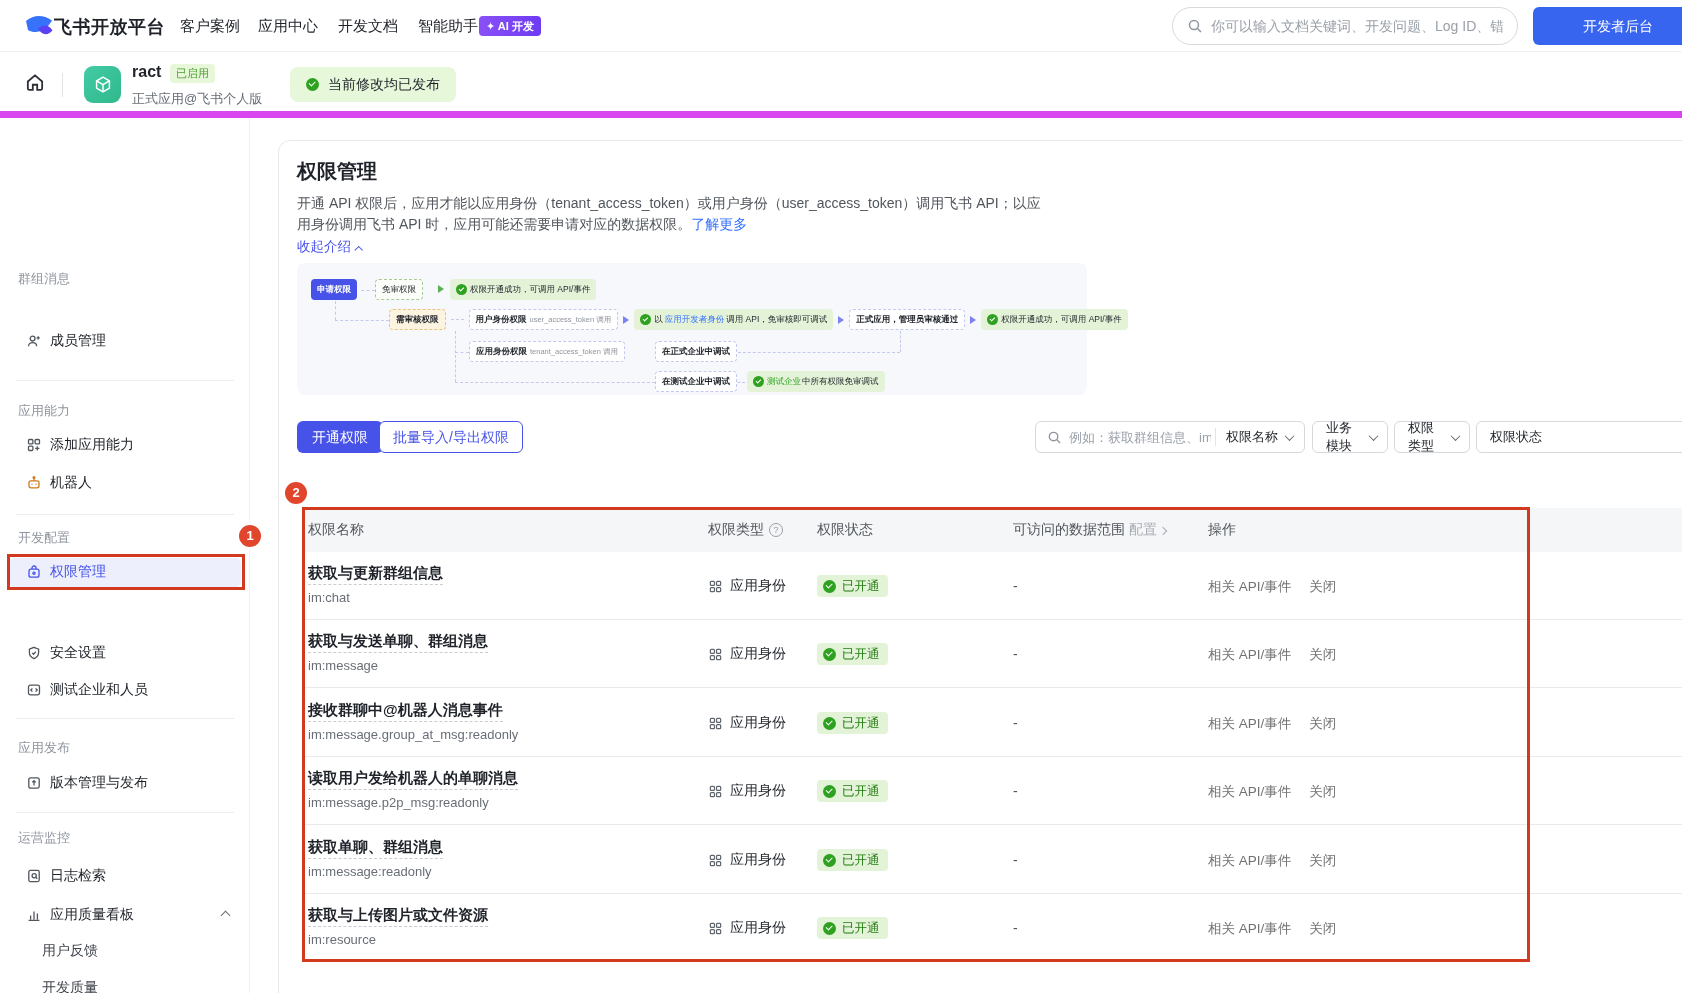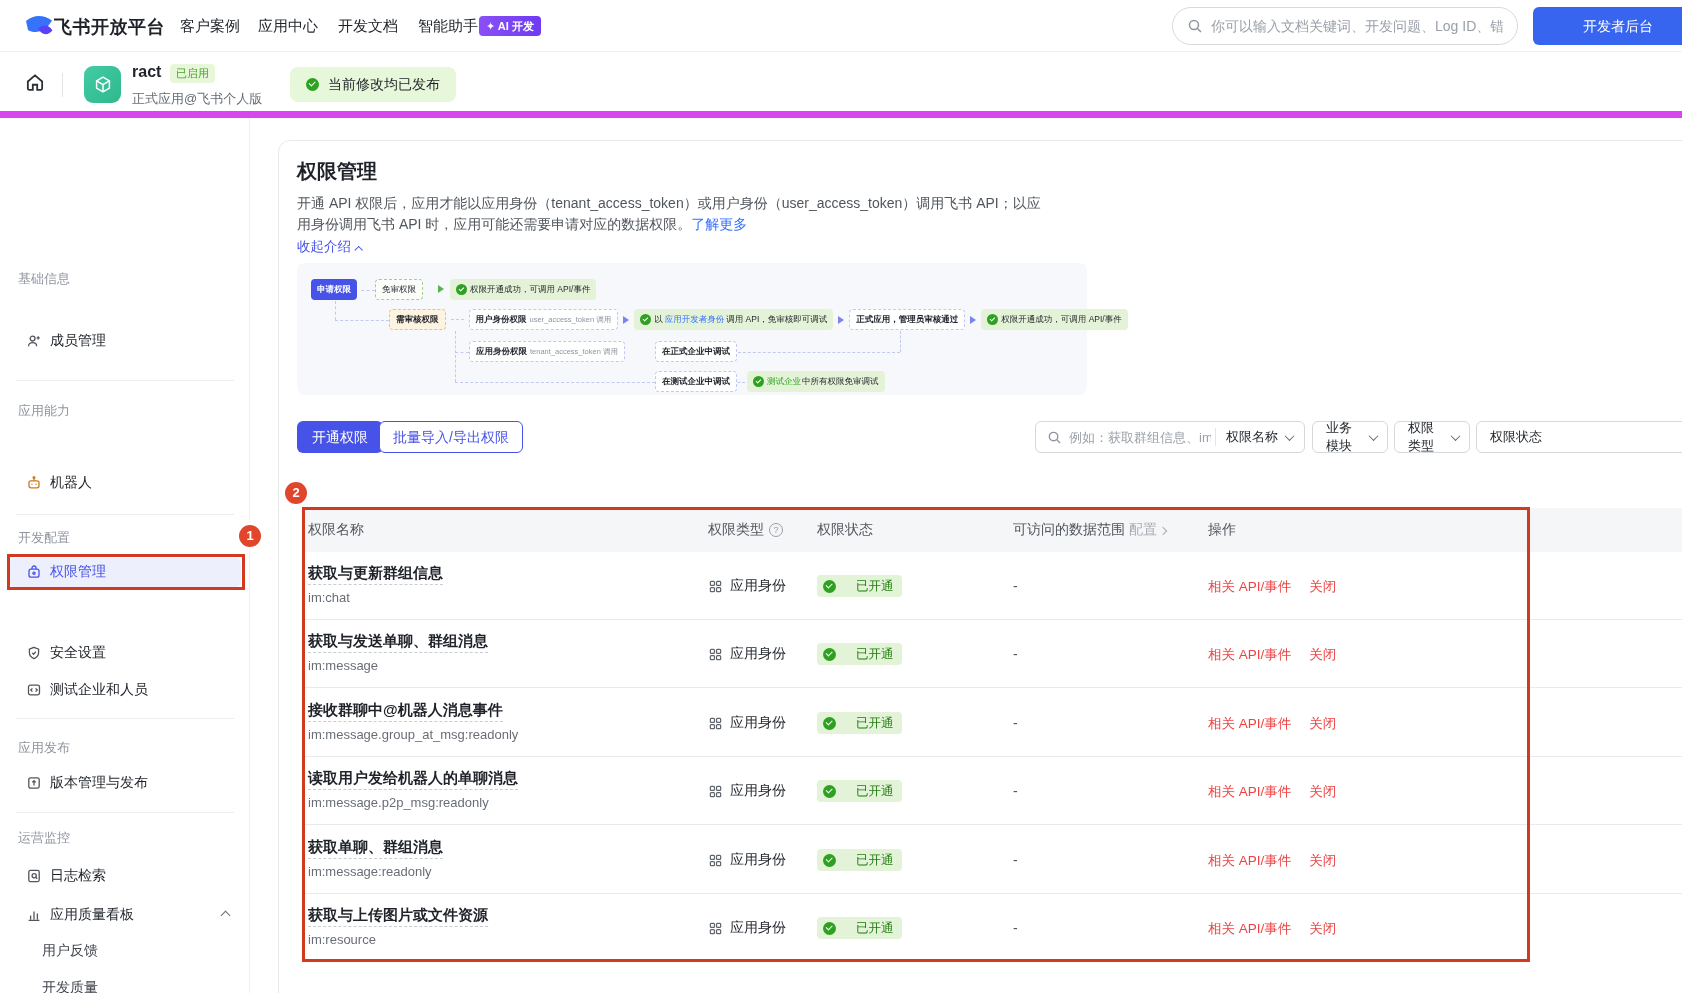--- a/index.html
+++ b/index.html
@@ -100,27 +100,27 @@
   .help-ic { display:inline-block; width:14px; height:14px; border:1px solid #9aa0a8; border-radius:50%; color:#9aa0a8;
     font-size:9px; text-align:center; line-height:13px; vertical-align:1px; margin-left:5px; }
   .cfg { color:#a8adb5; cursor:pointer;margin-top:40px; }
   .chev-r { display:inline-block; width:6px; height:6px; border-right:1.3px solid #a8adb5; border-top:1.3px solid #a8adb5; transform:rotate(45deg); margin-left:3px; }
   .trow { position:absolute; left:303px; width:1379px; height:68px; border-bottom:1px solid #e9eaec; background:#fff; }
   .trow.last { border-bottom:none; }
   .pn { position:absolute; left:5px; top:12px; font-size:15px; font-weight:bold; border-bottom:1px dashed #c9ccd1; padding-bottom:1px; }
   .pc { position:absolute; left:5px; top:38px; font-size:13px; color:#696e76; }
   .cell-type { position:absolute; left:405px; top:25px; display:flex; align-items:center; gap:7px; font-size:14px; }
   .badge-open { position:absolute; left:514px; top:23px; height:22px; background:#e3f3d8; border-radius:4px; display:flex;
-    align-items:center; gap:20px; padding:0 8px 0 6px; font-size:12.5px; color:#237c10; font-weight:500; }
+    align-items:center; gap:6px; padding:0 8px 0 6px; font-size:12.5px; color:#237c10; font-weight:500; }
   .ck13 { width:13px; height:13px; border-radius:50%; background:#2ea121; position:relative; flex:none; }
   .ck13::after { content:""; position:absolute; left:3.2px; top:3.4px; width:5px; height:2.6px;
     border-left:1.4px solid #fff; border-bottom:1.4px solid #fff; transform:rotate(-45deg); }
   .cell-scope { position:absolute; left:710px; top:26px; font-size:14px; color:#51565d; }
   .cell-ops { position:absolute; left:905px; top:26px; display:flex; gap:18px; font-size:13.5px; }
-  .cell-ops a { color:#ef4444; text-decoration:none; cursor:pointer; }
+  .cell-ops a { color:#737373; text-decoration:none; cursor:pointer; }
   .red-frame { position:absolute; left:302px; top:507px; width:1228px; height:455px; border:3px solid #d23a20; z-index:8; pointer-events:none; }
   .badge2 { left:285px; top:482px; z-index:9; }
   svg { display:block; }
 </style>
 </head>
 <body>
 
 <div class="topnav">
   <span class="abs" style="left:24px;top:12px">
     <svg width="30" height="28" viewBox="0 0 30 28">
@@ -162,35 +162,46 @@
   <span class="appname">ract</span>
   <span class="enabled-badge">已启用</span>
   <span class="appsub">正式应用@飞书个人版</span>
   <div class="pub-pill">
     <span class="ck13"></span>
     <span>当前修改均已发布</span>
   </div>
 </div>
 
 <div class="sidebar">
-  <span class="sec-title" style="top:152px">基础信息</span>
+  <span class="sec-title" style="top:152px">群组消息</span>
 
   <div class="sb-item" style="top:205px">
     <span class="ic">
         <svg width="16" height="16" viewBox="0 0 16 16" fill="none" stroke="#51565d" stroke-width="1.3">
           <circle cx="6.6" cy="5.6" r="2.4"></circle>
           <path d="M2.6 13.2c0-2.2 1.8-3.5 4-3.5s4 1.3 4 3.5M12.2 3.2v3.2M10.6 4.8h3.2"></path>
         </svg>
       </span>
     <span class="lb">成员管理</span>
   </div>
 
   <div class="sb-div" style="top:262px"></div>
   <span class="sec-title" style="top:284px">应用能力</span>
 
+  <div class="sb-item" style="top:309px">
+    <span class="ic">
+        <svg width="16" height="16" viewBox="0 0 16 16" fill="none" stroke="#51565d" stroke-width="1.3">
+          <rect x="2.5" y="2.5" width="4.4" height="4.4" rx="1"></rect>
+          <rect x="9.1" y="2.5" width="4.4" height="4.4" rx="1"></rect>
+          <rect x="2.5" y="9.1" width="4.4" height="4.4" rx="1"></rect>
+          <path d="M11.3 9.2v4.2M9.2 11.3h4.2"></path>
+        </svg>
+      </span>
+    <span class="lb">添加应用能力</span>
+  </div>
   <div class="sb-item" style="top:347px">
     <span class="ic">
         <svg width="16" height="16" viewBox="0 0 16 16" fill="none" stroke="#cf7a1f" stroke-width="1.3">
           <rect x="3" y="5.8" width="10" height="7" rx="2"></rect>
           <path d="M8 3.2v2.6"></path>
           <circle cx="8" cy="2.6" r="0.9" fill="#cf7a1f"></circle>
           <circle cx="6" cy="9.3" r="0.7" fill="#cf7a1f" stroke="none"></circle>
           <circle cx="10" cy="9.3" r="0.7" fill="#cf7a1f" stroke="none"></circle>
         </svg>
       </span>

